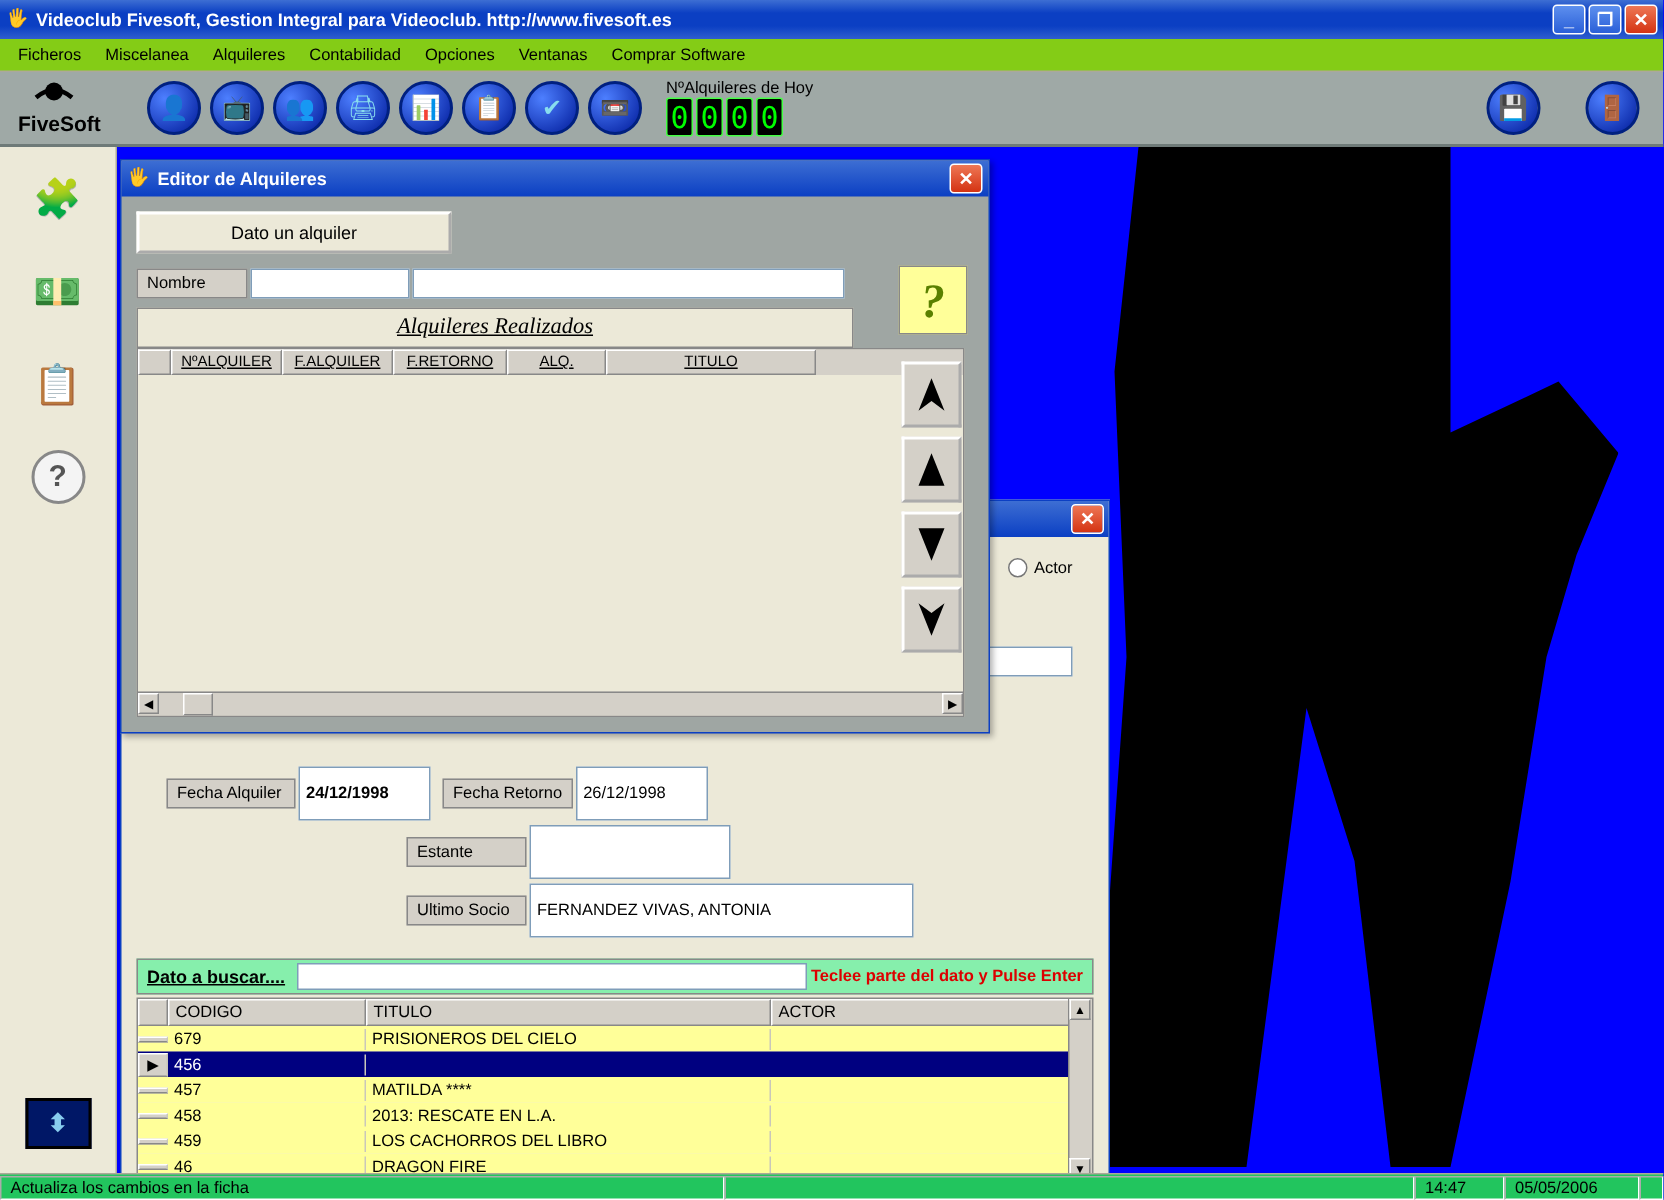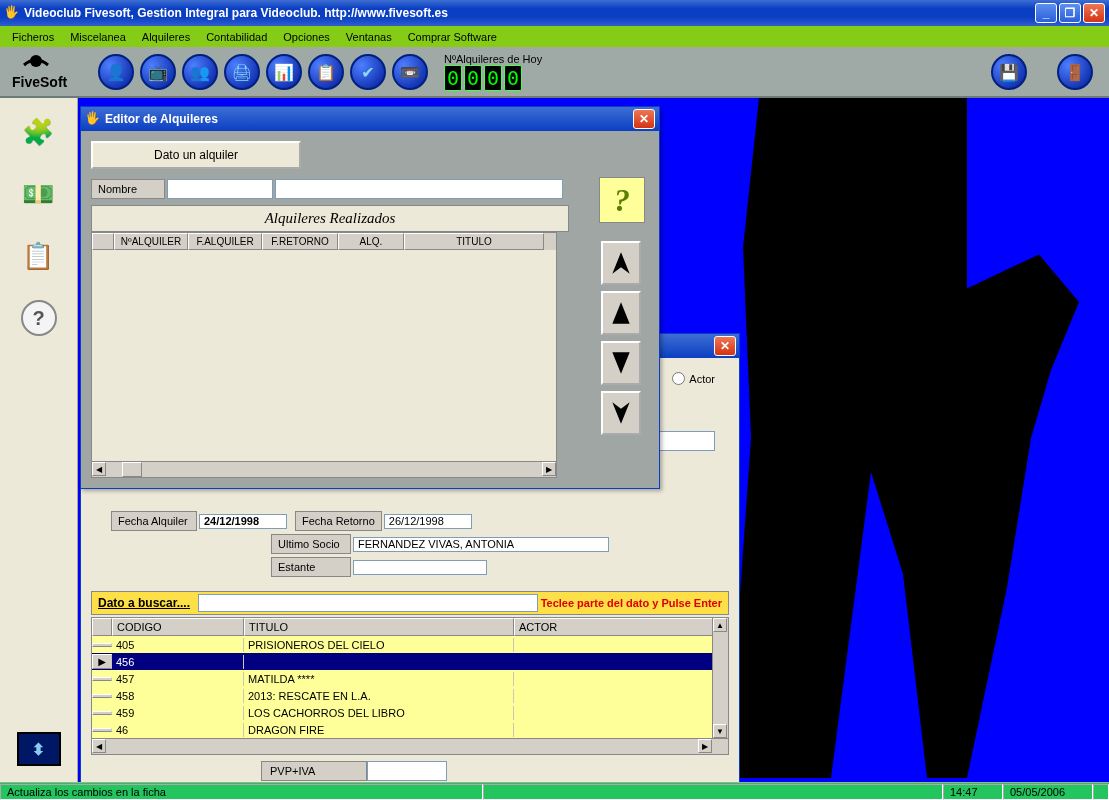--- a/index.html
+++ b/index.html
@@ -43,22 +43,22 @@
 
 .bg-window { position: absolute; left: 80px; top: 235px; width: 660px; background: #ece9d8; border: 1px solid #0b3fc3; }
 .bg-titlebar { height: 24px; background: linear-gradient(to bottom, #3d6ed3, #0b3fc3); display: flex; justify-content: flex-end; align-items: center; padding: 0 3px; }
 .bg-window-body { padding: 8px 10px 6px 10px; }
 .radio-row { display: flex; justify-content: flex-end; padding: 6px 14px 10px 0; font-size: 11px; }
 .radio-item { display: flex; align-items: center; gap: 4px; }
 .form-rows { margin-left: 150px; }
 .form-row { display: flex; align-items: center; margin-bottom: 3px; font-size: 11px; }
 .form-label { background: #d4d0c8; border: 1px solid #888; padding: 3px 6px; min-width: 96px; text-align: left; margin-right: 2px; }
 .form-label.sm { min-width: 86px; }
-.form-input { border: 1px solid #7f9db9; background: #fff; height: 15px; padding: 2px 4px; font-size: 11px; }
-.search-row { display: flex; align-items: center; font-size: 12px; margin-top: 14px; padding: 2px 6px; border:1px solid #888; background:#fde047; }
+.form-input { border: 1px solid #7f9db9; background: #fff; height: 36px; padding: 2px 4px; font-size: 11px; }
+.search-row { display: flex; align-items: center; font-size: 12px; margin-top: 14px; padding: 2px 6px; border:1px solid #888; background:#86efac; }
 .search-label { font-weight: bold; text-decoration: underline; margin-right: 8px; }
 .search-input { flex: 0 0 340px; border: 1px solid #7f9db9; height: 18px; background:#fff; }
 .search-hint { color: #d00; font-weight: bold; margin-left: auto; font-size: 11px; }
 .grid { border: 1px solid #888; margin-top: 2px; position: relative; }
 .grid-head { display: flex; background: #d4d0c8; font-size: 11px; }
 .grid-head > div { border: 1px solid #fff; border-right-color: #888; border-bottom-color: #888; padding: 2px 4px; }
 .gh-marker { width: 20px; } .gh-code { width: 132px; } .gh-title { width: 270px; } .gh-actor { flex: 1; }
 .grid-row { display: flex; font-size: 11px; background: #FFFF99; height: 17px; align-items:center; }
 .grid-row.sel { background: #000080; color: #fff; }
 .grid-row > div { padding: 1px 4px; border-right: 1px solid #c9c7ba; overflow:hidden; white-space:nowrap; }
@@ -77,23 +77,23 @@
 .editor-window { position: absolute; left: 80px; top: 8px; width: 580px; background: #9fa6a3; border: 1px solid #0b3fc3; box-shadow: 2px 2px 4px rgba(0,0,0,0.3); }
 .ed-titlebar { height: 24px; background: linear-gradient(to bottom, #3d6ed3, #0b3fc3); color: #fff; display: flex; align-items: center; padding: 0 4px; font-size: 12px; font-weight: bold; }
 .ed-titlebar .ticon { width:16px; height:16px; margin-right:4px; }
 .ed-close { margin-left: auto; }
 .ed-body { padding: 10px; }
 .ed-delete-btn { width: 210px; height: 28px; background: #ece9d8; border: 2px outset #fff; font-size: 12px; cursor:pointer; display:flex; align-items:center; justify-content:center; margin-bottom: 10px; }
 .ed-name-row { display:flex; align-items:center; gap:2px; margin-bottom: 6px; position:relative; }
 .ed-name-label { background:#d4d0c8; border:1px solid #888; padding:3px 6px; font-size:11px; width:74px; }
 .ed-name-input { border:1px solid #7f9db9; height:20px; background:#fff; }
 .ed-help { position:absolute; right: 4px; top: -2px; width:46px; height:46px; background:#FFFF99; border:1px solid #888; display:flex; align-items:center; justify-content:center; font-size:32px; font-weight:bold; color:#5a8000; font-style:italic; cursor:pointer; font-family: serif; }
-.ed-grid-wrap { position:relative; }
+.ed-grid-wrap { position:relative;text-decoration:underline; }
 .ed-grid-title { text-align:center; font-size:15px; padding:4px; background:#ece9d8; border:1px solid #888; font-family: "Times New Roman", serif; font-style: italic; }
-.ed-grid { background:#ece9d8; border:1px solid #888; height: 246px; position:relative; width: 466px; }
+.ed-grid { background:#ece9d8; border:1px solid #888; height: 246px; position:relative; width: 552px; }
 .ed-grid-head { display:flex; background:#d4d0c8; font-size:10px; }
 .ed-grid-head > div { border:1px solid #fff; border-right-color:#888; border-bottom-color:#888; padding:2px 3px; text-align:center; }
 .edh0 { width:22px; } .edh1 { width:74px; } .edh2 { width:74px; } .edh3 { width:76px; } .edh4 { width:66px; } .edh5 { width:140px; }
 .ed-grid-body { height: 204px; background:#ece9d8; }
 .ed-hscroll { position:absolute; bottom:0; left:0; right:0; height:16px; background:#d4d0c8; border-top:1px solid #888; display:flex; }
 .ed-hscroll .thumb { width:20px; background:#d4d0c8; border:1px solid #fff; border-right-color:#888; border-bottom-color:#888; margin-left:16px; }
 .ed-hscroll .arrow { width:14px; height:14px; background:#d4d0c8; border:1px solid #fff; border-right-color:#888; border-bottom-color:#888; display:flex;align-items:center;justify-content:center;font-size:8px; }
 .ed-hscroll .arrow.r { position:absolute; right:0; }
 .ed-nav-btns { position:absolute; right:8px; top:36px; display:flex; flex-direction:column; gap:6px; }
 .ed-nav-btn { width:40px; height:44px; background:#d4d0c8; border:2px outset #fff; cursor:pointer; display:flex; align-items:center; justify-content:center; }
@@ -190,46 +190,46 @@
       <div style="border:1px solid #7f9db9; background:#fff; height:20px; width:200px; margin-left:auto; margin-right:14px; margin-bottom: 60px;"></div>
       <div class="form-rows" style="margin-left:20px">
         <div class="form-row">
           <span class="form-label sm">Fecha Alquiler</span>
           <input class="form-input" style="width: 88px; font-weight: bold;" value="24/12/1998">
           <span style="width:8px"></span>
           <span class="form-label sm">Fecha Retorno</span>
           <input class="form-input" style="width: 88px; font-weight: normal;" value="26/12/1998">
         </div>
         <div class="form-row" style="margin-left:160px">
+          <span class="form-label" style="min-width:80px">Estante</span>
+          <input class="form-input" style="width: 134px;" value="">
+        </div>
+        <div class="form-row" style="margin-left:160px">
           <span class="form-label" style="min-width:80px">Ultimo Socio</span>
           <input class="form-input" style="width: 256px;" value="FERNANDEZ VIVAS, ANTONIA">
-        </div>
-        <div class="form-row" style="margin-left:160px">
-          <span class="form-label" style="min-width:80px">Estante</span>
-          <input class="form-input" style="width: 134px;" value="">
         </div>
       </div>
 
       <div class="search-row">
         <span class="search-label">Dato a buscar....</span>
         <input class="search-input" style="">
         <span class="search-hint">Teclee parte del dato y Pulse Enter</span>
       </div>
 
       <div class="grid">
         <div class="grid-head">
           <div class="gh-marker"></div>
           <div class="gh-code">CODIGO</div>
           <div class="gh-title">TITULO</div>
           <div class="gh-actor">ACTOR</div>
         </div>
         <div id="grid-rows">
             <div class="grid-row">
               <div class="gr-marker"></div>
-              <div class="gr-code">405</div>
+              <div class="gr-code">679</div>
               <div class="gr-title">PRISIONEROS DEL CIELO</div>
               <div class="gr-actor"></div>
             </div>
             <div class="grid-row sel">
               <div class="gr-marker">▶</div>
               <div class="gr-code">456</div>
               <div class="gr-actor"></div>
             </div>
             <div class="grid-row">
               <div class="gr-marker"></div>

